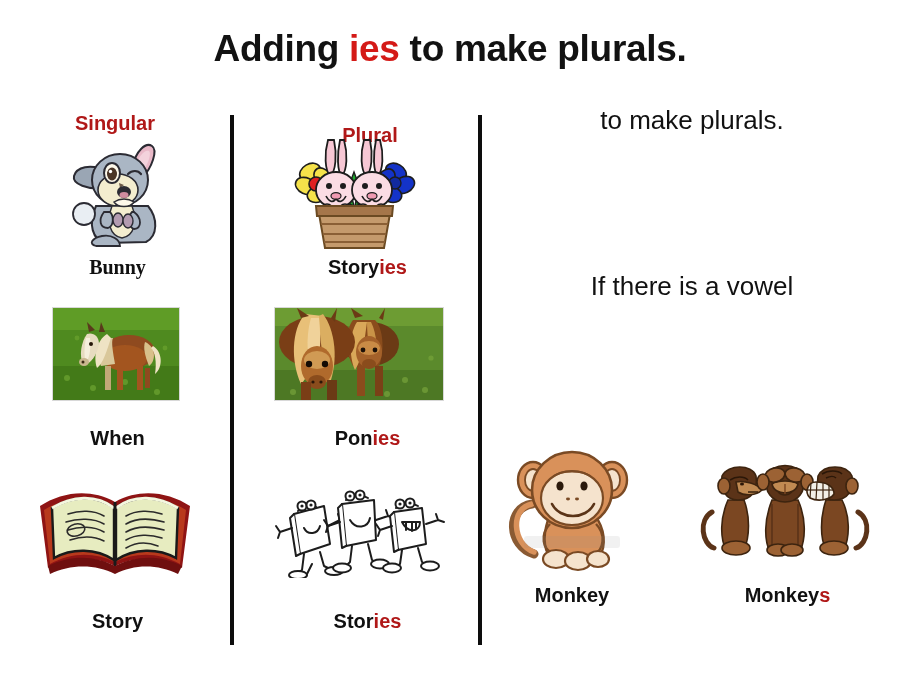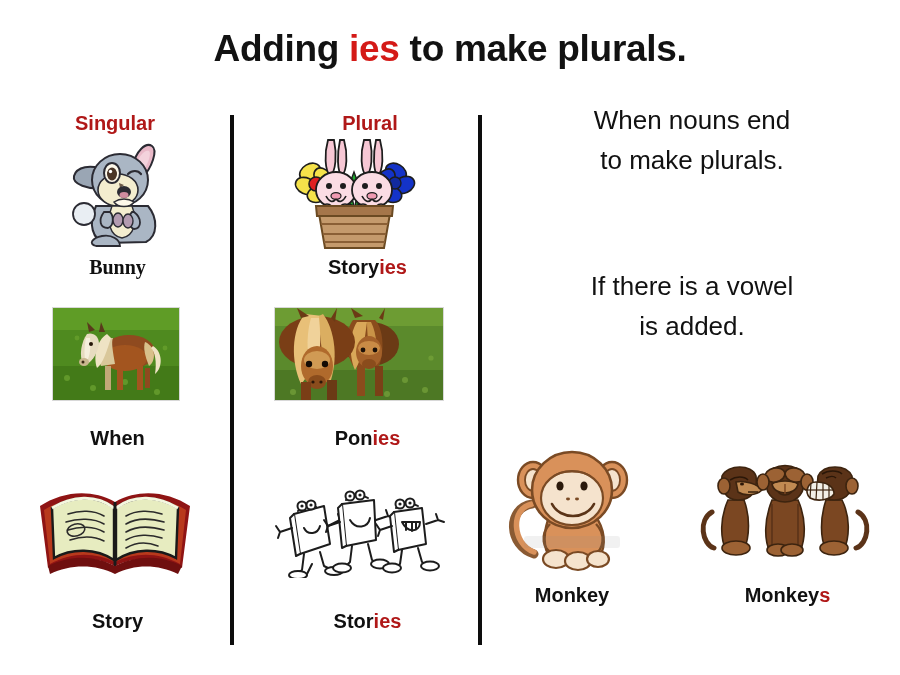--- a/index.html
+++ b/index.html
@@ -47,21 +47,21 @@
   
   .col-head {
     position: absolute;
     font-size: 20px;
     font-weight: bold;
     color: #B01818;
     text-align: center;
     margin-top: 16px;
   }
   .col-head-singular { top: 96px; left: 40px;  width: 150px; }
-  .col-head-plural   { top: 96px; left: 290px; width: 160px; }
+  .col-head-plural   { top: 108px; left: 290px; width: 160px; }
 
   
   .word-label {
     position: absolute;
     font-size: 20px;
     font-weight: bold;
     color: #101010;
     text-align: center;
     white-space: pre;
   }
@@ -396,27 +396,25 @@
         <ellipse cx="162" cy="88" rx="9" ry="4.5"></ellipse>
       </g>
     </g>
   </svg>
 </div>
 
 <div class="word-label" style="top:610px; left:40px; width:155px;">Story</div>
 <div class="word-label" style="top:610px; left:285px; width:165px;"><span>Stor</span><span class="hl-red-dark">ies</span></div>
 
 <div class="rule-text rule-1">
-  <div>When nouns end</div>
   <div>to make plurals.</div>
 </div>
 
 <div class="rule-text rule-2">
   <div>If there is a vowel</div>
-  <div>is added.</div>
 </div>
 
 <div class="figure" style="left:500px; top:442px; width:145px; height:135px;">
   <svg viewBox="0 0 145 135" width="145" height="135" aria-hidden="true">
 
     <path d="M32 62 C6 66 8 104 34 112" fill="none" stroke="#8a5a33" stroke-width="9" stroke-linecap="round"></path>
     <path d="M32 62 C10 66 12 102 34 110" fill="none" stroke="#d9915a" stroke-width="5.5" stroke-linecap="round"></path>
 
     <ellipse cx="33" cy="38" rx="15" ry="18" fill="#d9915a" stroke="#7a4a24" stroke-width="2.4"></ellipse>
     <ellipse cx="33" cy="38" rx="8" ry="11" fill="#f5e3cd" stroke="#7a4a24" stroke-width="1.8"></ellipse>

